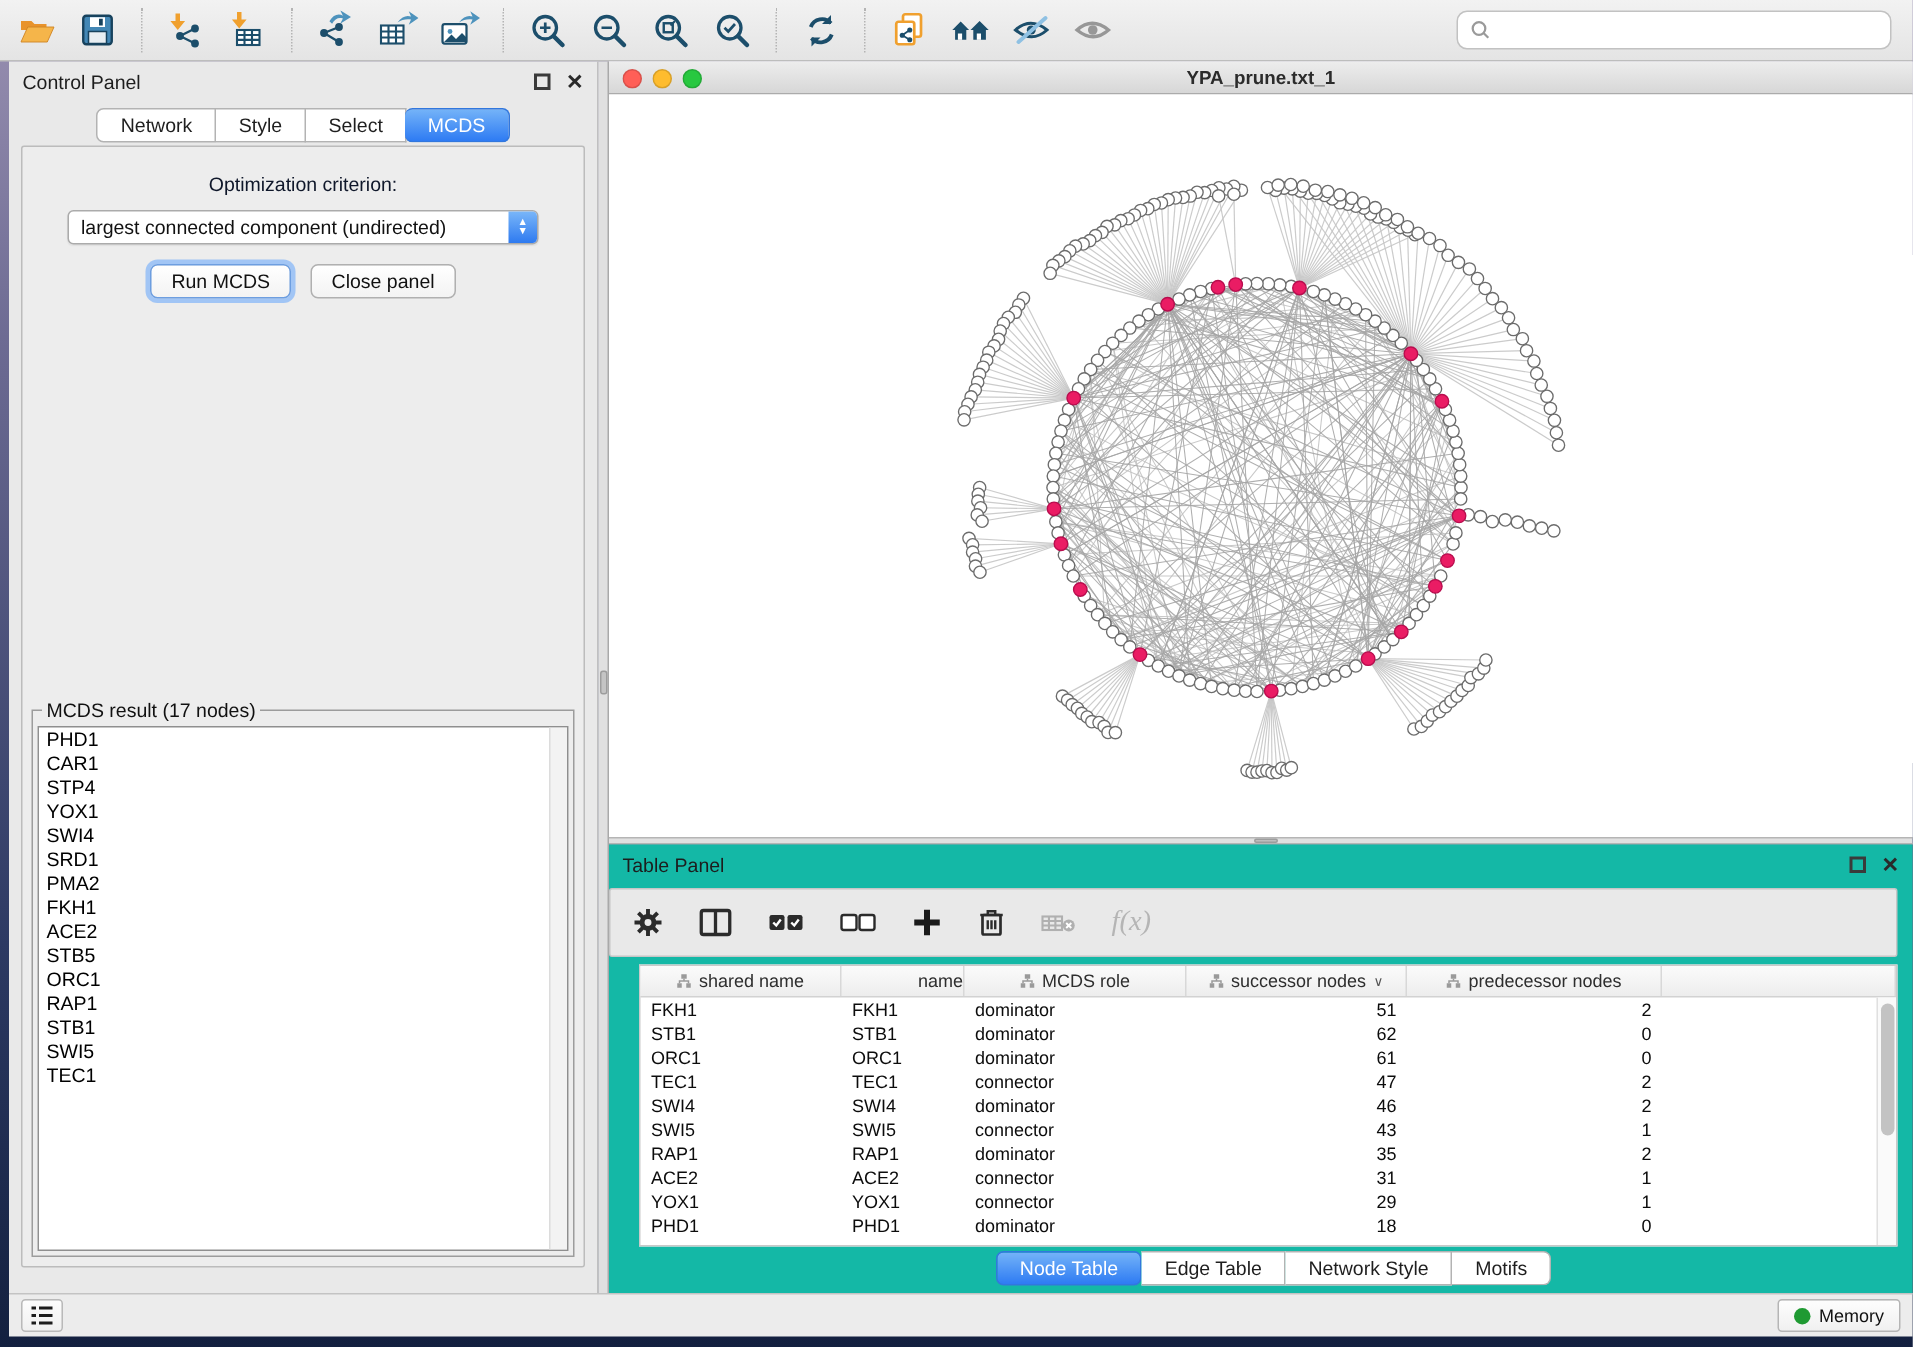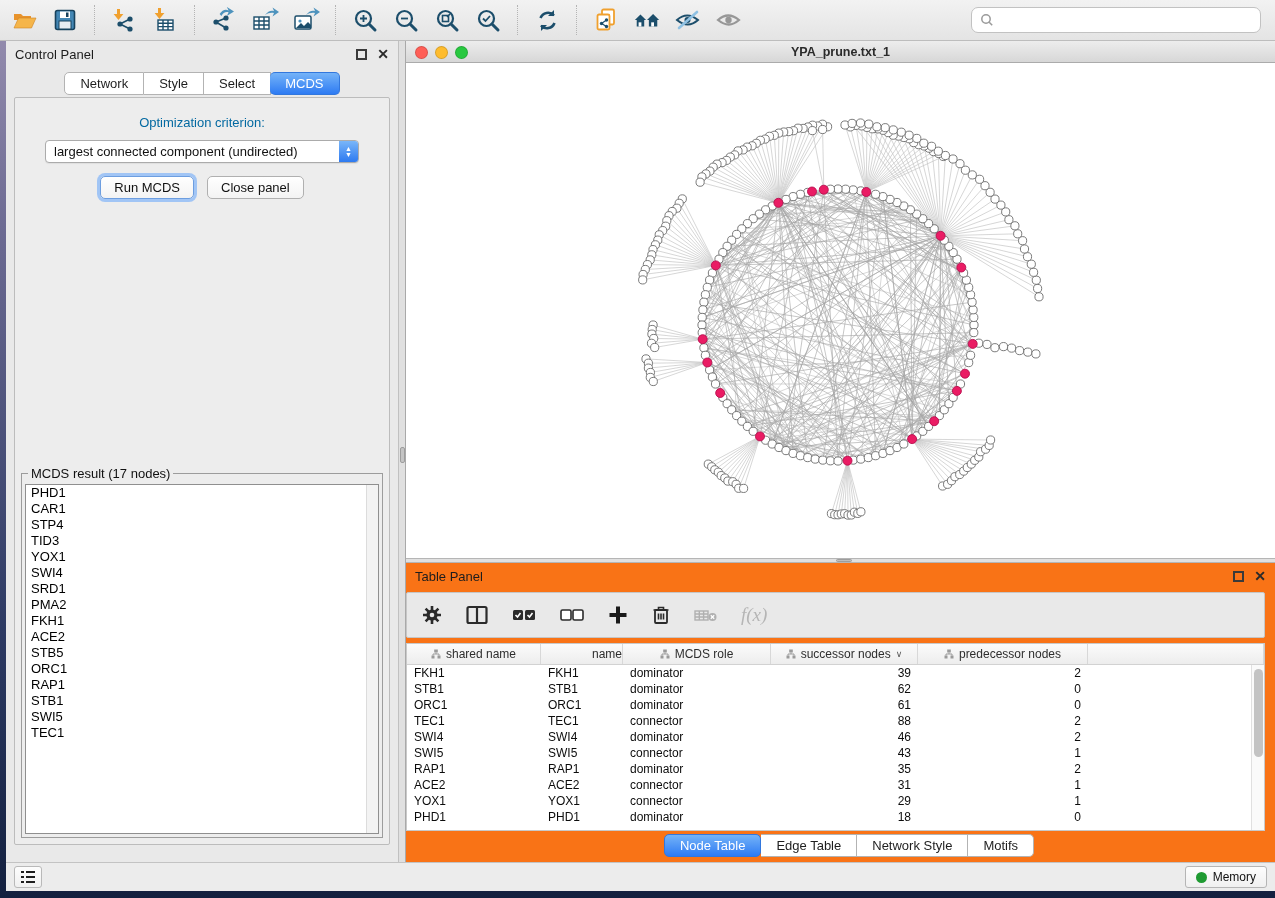--- a/index.html
+++ b/index.html
@@ -27,21 +27,21 @@
   .panel-title .spacer{flex:1;}
   .float-ic{width:11px;height:11px;border:2px solid #3a3a3a;margin-right:10px;cursor:pointer;}
   .close-ic{font-size:14px;font-weight:bold;color:#2a2a2a;cursor:pointer;line-height:1;}
   .cp-tabs{position:absolute;top:31px;left:0;right:0;display:flex;justify-content:center;}
   .seg{display:flex;}
   .seg .tab{background:#fff;border:1px solid #b3b3b3;border-left:none;padding:3px 15px;font-size:13px;color:#1e1e1e;cursor:pointer;white-space:nowrap;}
   .seg .tab:first-child{border-left:1px solid #b3b3b3;border-radius:5px 0 0 5px;}
   .seg .tab:last-child{border-radius:0 5px 5px 0;}
   .seg .tab.active{background:linear-gradient(#74b3f8,#2e7bf3);color:#fff;border-color:#3277dd;border-radius:5px;margin-left:-1px;}
   #cp-box{position:absolute;left:8px;right:8px;top:56px;bottom:17px;background:#ededed;border:1px solid #bcbcbc;border-radius:2px;}
-  #opt-label{margin-top:17px;text-align:center;font-size:13px;color:#0369a1;}
+  #opt-label{margin-top:17px;text-align:center;font-size:13px;color:#0f172a;}
   #opt-select{margin:10px auto 0;width:314px;height:23px;background:#fff;border:1px solid #ababab;border-radius:4px;
     display:flex;align-items:center;cursor:pointer;box-shadow:0 1px 1px rgba(0,0,0,.06);}
   #opt-select .sel-text{flex:1;font-size:13px;color:#111;padding:0 8px;white-space:nowrap;}
   #opt-select .stepper{width:19px;height:21px;border-radius:0 3px 3px 0;background:linear-gradient(#79b6f9,#2e7af0);
     display:flex;flex-direction:column;align-items:center;justify-content:center;color:#fff;font-size:7px;line-height:6px;}
   .btn-row{margin-top:13px;display:flex;justify-content:center;gap:13px;}
   .mac-btn{height:23px;padding:0 13px;background:linear-gradient(#ffffff,#f3f3f3);border:1px solid #b0b0b0;
     border-radius:5px;font-size:13px;color:#111;cursor:pointer;font-family:"Liberation Sans",sans-serif;}
   .mac-btn.focused{box-shadow:0 0 0 3px rgba(110,170,250,.6);border-color:#6d9ee0;}
   #mcds-fieldset{position:absolute;left:6px;right:6px;bottom:6px;height:372px;border:1px solid #9c9c9c;margin:0;padding:2px;}
@@ -59,26 +59,26 @@
   
   #netpanel{position:absolute;left:400px;right:0;top:0;height:517px;background:#fff;}
   #net-titlebar{position:absolute;top:0;left:0;right:0;height:22px;
     background:linear-gradient(#ededed,#d7d7d7);border-bottom:1px solid #ababab;}
   #net-title{position:absolute;inset:0;text-align:center;font-size:12.5px;font-weight:bold;color:#2b2b2b;line-height:22px;}
   .lights{position:absolute;left:9px;top:0;height:22px;display:flex;align-items:center;gap:7px;}
   .light{width:13px;height:13px;border-radius:50%;cursor:pointer;border:1px solid rgba(0,0,0,.15);}
   #graph-canvas{position:absolute;top:22px;left:0;right:0;bottom:0;background:#fff;overflow:hidden;}
 
   
-  #tablepanel{position:absolute;left:400px;right:0;top:522px;bottom:0;background:#f97316;}
+  #tablepanel{position:absolute;left:400px;right:0;top:522px;bottom:0;background:#14b8a6;}
   #tbl-toolbar{position:absolute;left:0;right:10px;top:29px;height:46px;background:#e9e9e9;
     border:1px solid #c6c6c6;border-radius:2px;display:flex;align-items:center;padding:0 14px;gap:22px;}
   .tt-btn{display:flex;align-items:center;justify-content:center;cursor:pointer;height:30px;}
   .fx{font-family:"Liberation Serif",serif;font-style:italic;font-size:19px;color:#b5b5b5;}
-  #table-wrap{position:absolute;left:0;right:10px;top:80px;height:188px;background:#fff;border:1px solid #c9c9c9;}
+  #table-wrap{position:absolute;left:20px;right:10px;top:80px;height:188px;background:#fff;border:1px solid #c9c9c9;}
   #thead{display:flex;height:21px;background:linear-gradient(#fbfbfb,#ededed);border-bottom:1px solid #d2d2d2;}
   .th{display:flex;align-items:center;justify-content:center;gap:5px;font-size:12px;color:#2e2e2e;
     border-right:1px solid #d8d8d8;overflow:hidden;white-space:nowrap;cursor:pointer;}
   .th .sort{font-size:9px;color:#555;}
   .tr{display:flex;height:16px;align-items:center;}
   .td{font-size:12px;color:#0c0c0c;padding:0 7px;overflow:hidden;white-space:nowrap;}
   .td.num{text-align:right;}
   #tbody{position:absolute;top:21px;left:0;right:13px;bottom:0;overflow:hidden;}
   #tbl-scroll{position:absolute;top:21px;right:0;bottom:0;width:13px;background:#fafafa;border-left:1px solid #e0e0e0;}
   #tbl-scroll .thumb{position:absolute;top:4px;left:2px;width:9px;height:88px;background:#c3c3c3;border-radius:5px;}
@@ -270,21 +270,20 @@
         <button class="mac-btn focused">Run MCDS</button>
         <button class="mac-btn">Close panel</button>
       </div>
       <fieldset id="mcds-fieldset">
         <legend>MCDS result (17 nodes)</legend>
         <div id="mcds-list">
           <div id="mcds-items">
               <div class="mcds-item">PHD1</div>
               <div class="mcds-item">CAR1</div>
               <div class="mcds-item">STP4</div>
-              <div class="mcds-item">TID3</div>
               <div class="mcds-item">YOX1</div>
               <div class="mcds-item">SWI4</div>
               <div class="mcds-item">SRD1</div>
               <div class="mcds-item">PMA2</div>
               <div class="mcds-item">FKH1</div>
               <div class="mcds-item">ACE2</div>
               <div class="mcds-item">STB5</div>
               <div class="mcds-item">ORC1</div>
               <div class="mcds-item">RAP1</div>
               <div class="mcds-item">STB1</div>
@@ -1169,42 +1168,42 @@
             </svg>
             <span>predecessor nodes</span>
           </div>
           <div class="th" style="flex: 1 1 0%;"></div>
         </div>
       <div id="tbody">
           <div class="tr">
             <div class="td" style="width: 134px;">FKH1</div>
             <div class="td" style="width: 82px;">FKH1</div>
             <div class="td" style="width: 148px;">dominator</div>
-            <div class="td num" style="width: 147px;">39</div>
+            <div class="td num" style="width: 147px;">51</div>
             <div class="td num" style="width: 170px;">2</div>
           </div>
           <div class="tr">
             <div class="td" style="width: 134px;">STB1</div>
             <div class="td" style="width: 82px;">STB1</div>
             <div class="td" style="width: 148px;">dominator</div>
             <div class="td num" style="width: 147px;">62</div>
             <div class="td num" style="width: 170px;">0</div>
           </div>
           <div class="tr">
             <div class="td" style="width: 134px;">ORC1</div>
             <div class="td" style="width: 82px;">ORC1</div>
             <div class="td" style="width: 148px;">dominator</div>
             <div class="td num" style="width: 147px;">61</div>
             <div class="td num" style="width: 170px;">0</div>
           </div>
           <div class="tr">
             <div class="td" style="width: 134px;">TEC1</div>
             <div class="td" style="width: 82px;">TEC1</div>
             <div class="td" style="width: 148px;">connector</div>
-            <div class="td num" style="width: 147px;">88</div>
+            <div class="td num" style="width: 147px;">47</div>
             <div class="td num" style="width: 170px;">2</div>
           </div>
           <div class="tr">
             <div class="td" style="width: 134px;">SWI4</div>
             <div class="td" style="width: 82px;">SWI4</div>
             <div class="td" style="width: 148px;">dominator</div>
             <div class="td num" style="width: 147px;">46</div>
             <div class="td num" style="width: 170px;">2</div>
           </div>
           <div class="tr">

